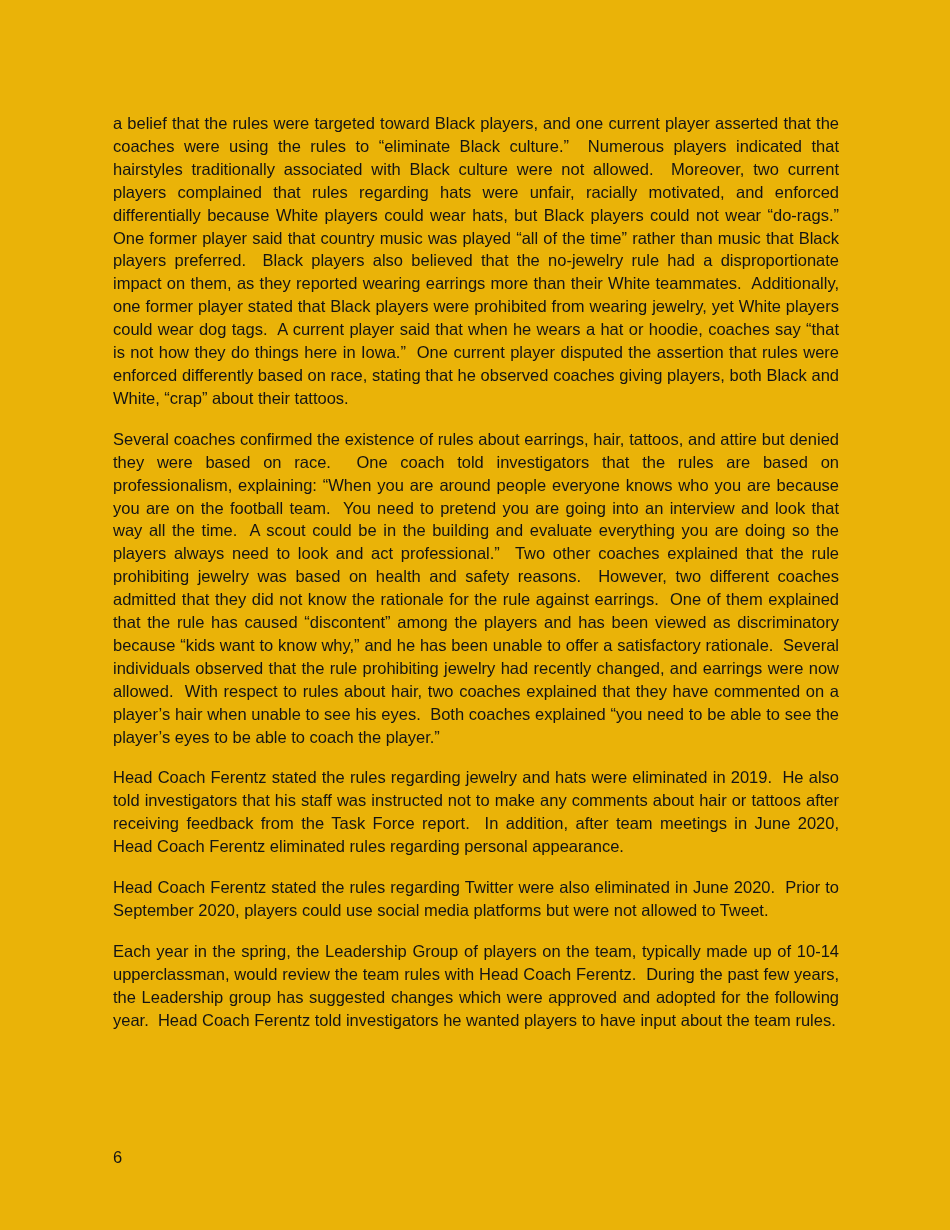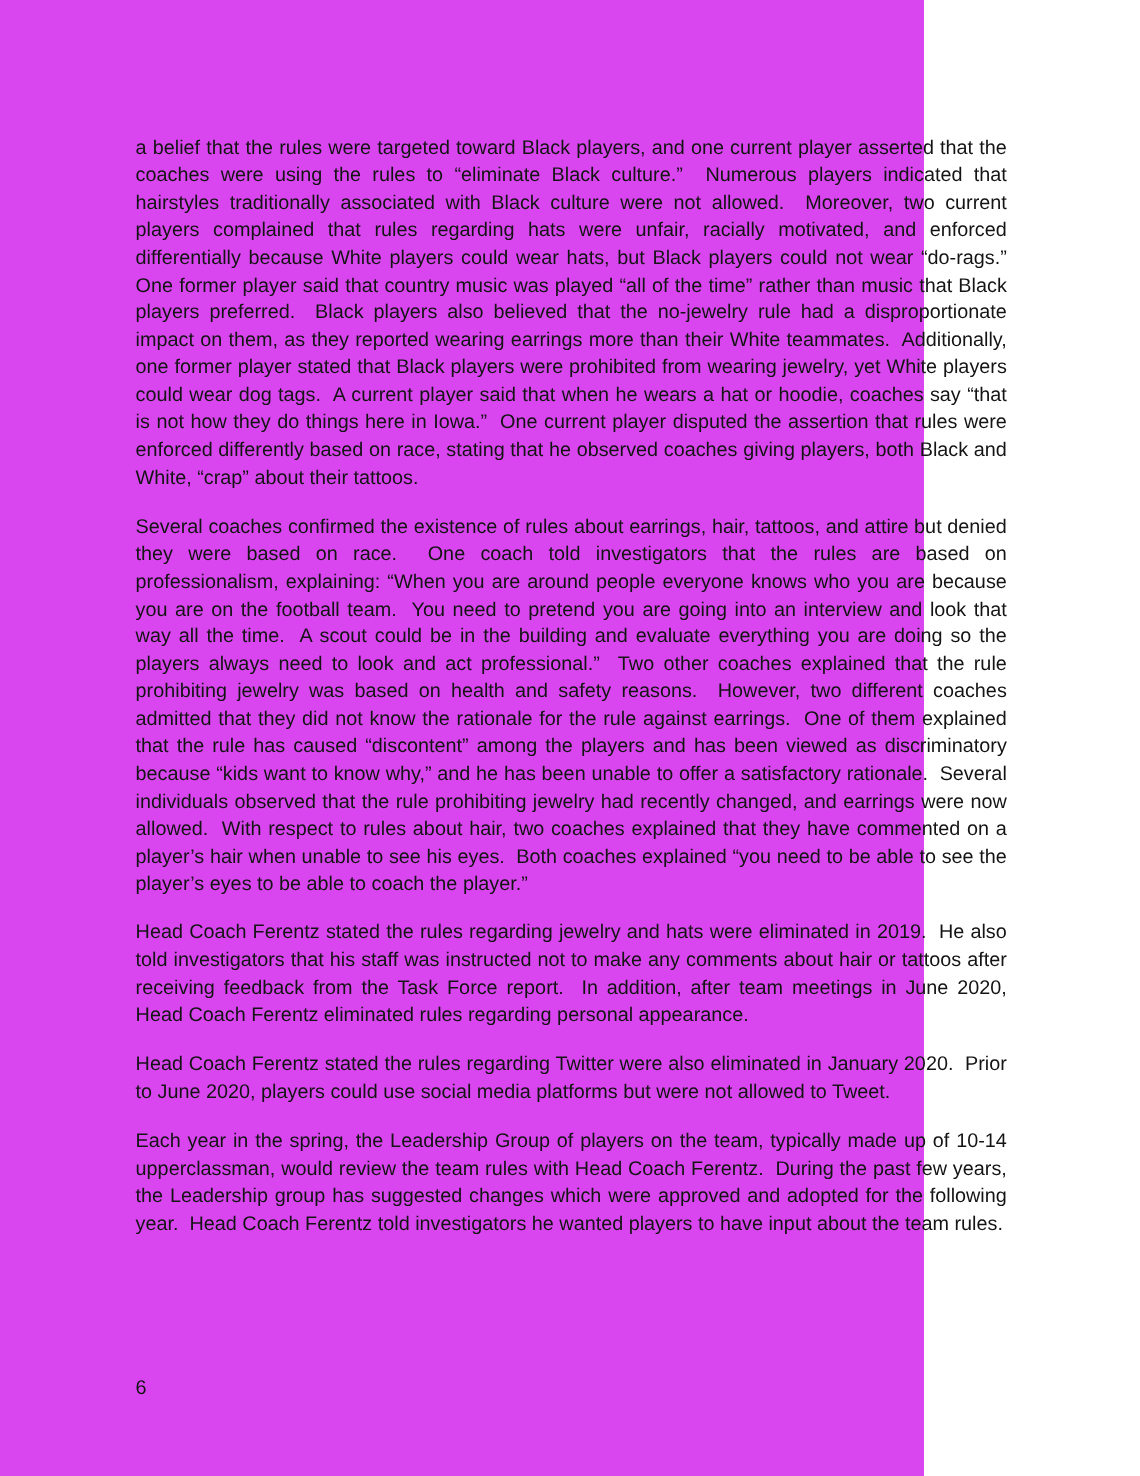--- a/index.html
+++ b/index.html
@@ -12,23 +12,23 @@
     height: 1230px;
     position: relative;
     font-family: "Liberation Sans", sans-serif;
     color: #141414;
     overflow: hidden;
   }
   .page {
     position: absolute;
     left: 0;
     top: 0;
-    width: 770px;
+    width: 950px;
     height: 1230px;
-    background: #d946ef;
+    background: #eab308;
   }
   .content {
     position: absolute;
     left: 113px;
     top: 112px;
     width: 726px;
   }
   .content p {
     margin: 0 0 18px 0;
     font-size: 16.5px;
@@ -48,17 +48,17 @@
   }
 </style>
 </head>
 <body>
 
 <div class="page">
   <div class="content">
     <p>a belief that the rules were targeted toward Black players, and one current player asserted that the coaches were using the rules to “eliminate Black culture.”  Numerous players indicated that hairstyles traditionally associated with Black culture were not allowed.  Moreover, two current players complained that rules regarding hats were unfair, racially motivated, and enforced differentially because White players could wear hats, but Black players could not wear “do-rags.”  One former player said that country music was played “all of the time” rather than music that Black players preferred.  Black players also believed that the no-jewelry rule had a disproportionate impact on them, as they reported wearing earrings more than their White teammates.  Additionally, one former player stated that Black players were prohibited from wearing jewelry, yet White players could wear dog tags.  A current player said that when he wears a hat or hoodie, coaches say “that is not how they do things here in Iowa.”  One current player disputed the assertion that rules were enforced differently based on race, stating that he observed coaches giving players, both Black and White, “crap” about their tattoos.</p>
     <p>Several coaches confirmed the existence of rules about earrings, hair, tattoos, and attire but denied they were based on race.  One coach told investigators that the rules are based on professionalism, explaining: “When you are around people everyone knows who you are because you are on the football team.  You need to pretend you are going into an interview and look that way all the time.  A scout could be in the building and evaluate everything you are doing so the players always need to look and act professional.”  Two other coaches explained that the rule prohibiting jewelry was based on health and safety reasons.  However, two different coaches admitted that they did not know the rationale for the rule against earrings.  One of them explained that the rule has caused “discontent” among the players and has been viewed as discriminatory because “kids want to know why,” and he has been unable to offer a satisfactory rationale.  Several individuals observed that the rule prohibiting jewelry had recently changed, and earrings were now allowed.  With respect to rules about hair, two coaches explained that they have commented on a player’s hair when unable to see his eyes.  Both coaches explained “you need to be able to see the player’s eyes to be able to coach the player.”</p>
     <p>Head Coach Ferentz stated the rules regarding jewelry and hats were eliminated in 2019.  He also told investigators that his staff was instructed not to make any comments about hair or tattoos after receiving feedback from the Task Force report.  In addition, after team meetings in June 2020, Head Coach Ferentz eliminated rules regarding personal appearance.</p>
-    <p>Head Coach Ferentz stated the rules regarding Twitter were also eliminated in January 2020.  Prior to June 2020, players could use social media platforms but were not allowed to Tweet.</p>
+    <p>Head Coach Ferentz stated the rules regarding Twitter were also eliminated in June 2020.  Prior to September 2020, players could use social media platforms but were not allowed to Tweet.</p>
     <p>Each year in the spring, the Leadership Group of players on the team, typically made up of 10-14 upperclassman, would review the team rules with Head Coach Ferentz.  During the past few years, the Leadership group has suggested changes which were approved and adopted for the following year.  Head Coach Ferentz told investigators he wanted players to have input about the team rules.</p>
   </div>
   <div class="page-number">6</div>
 </div>
 
 </body></html>

